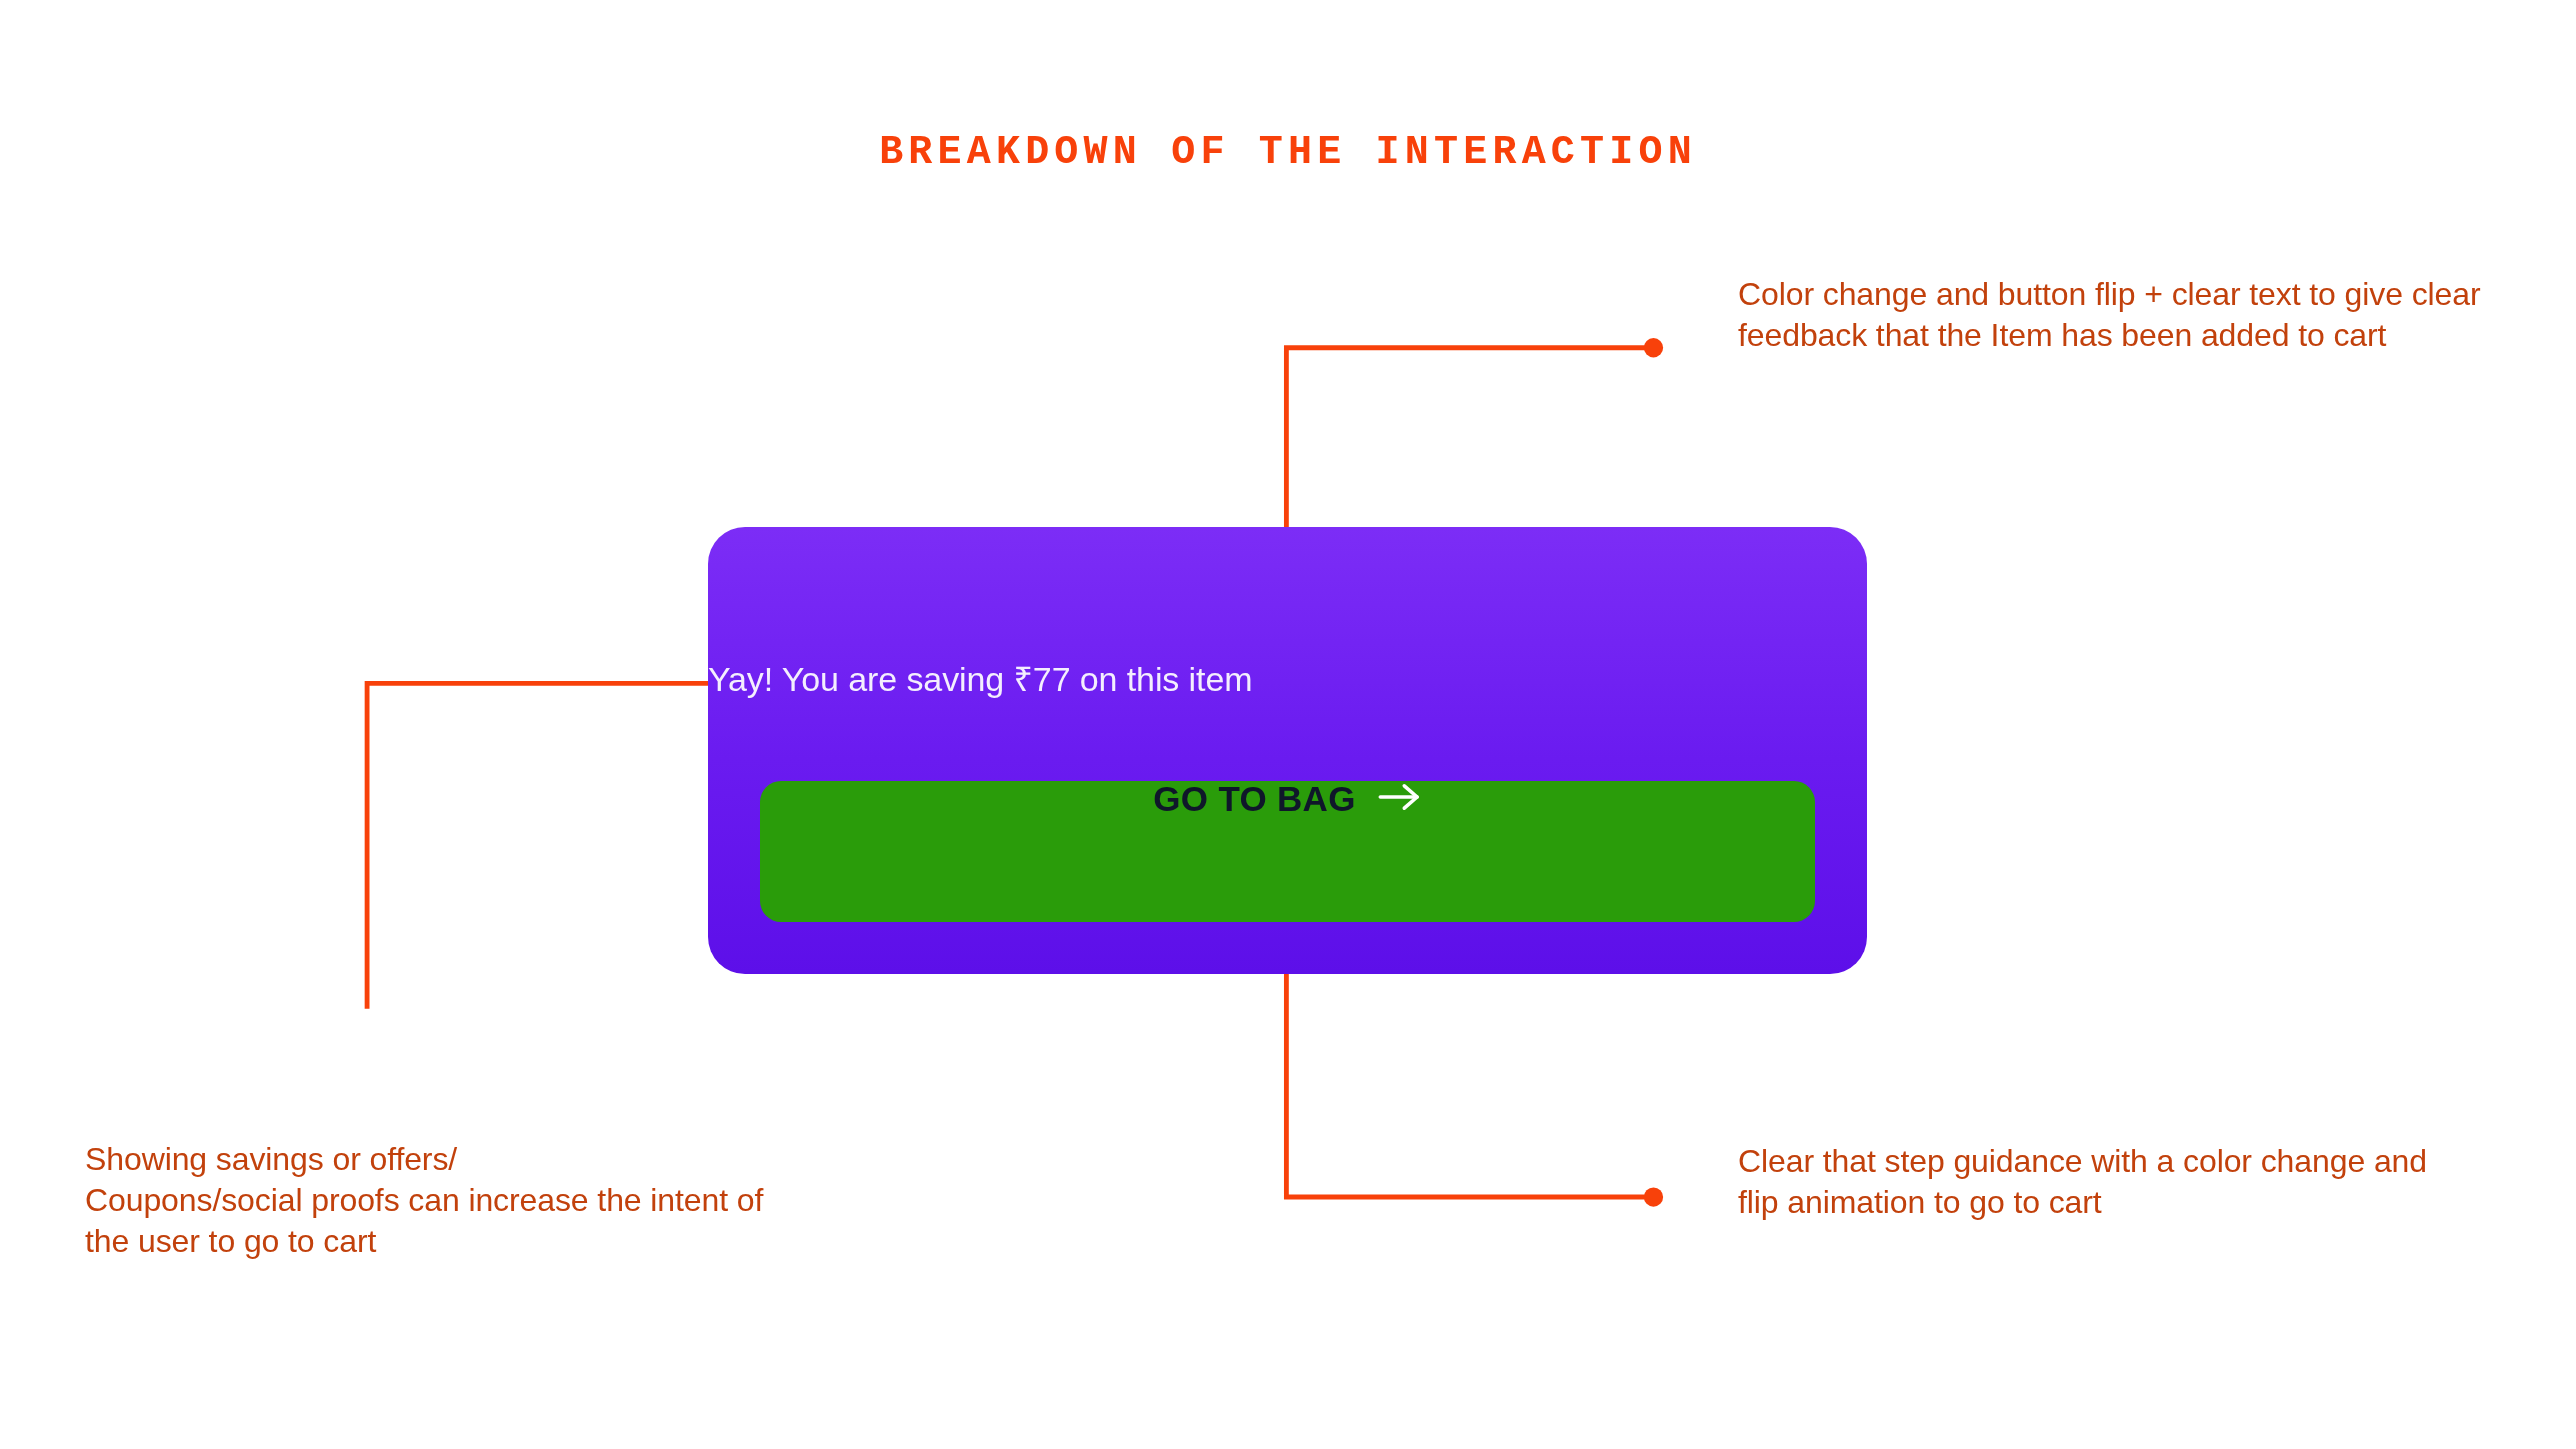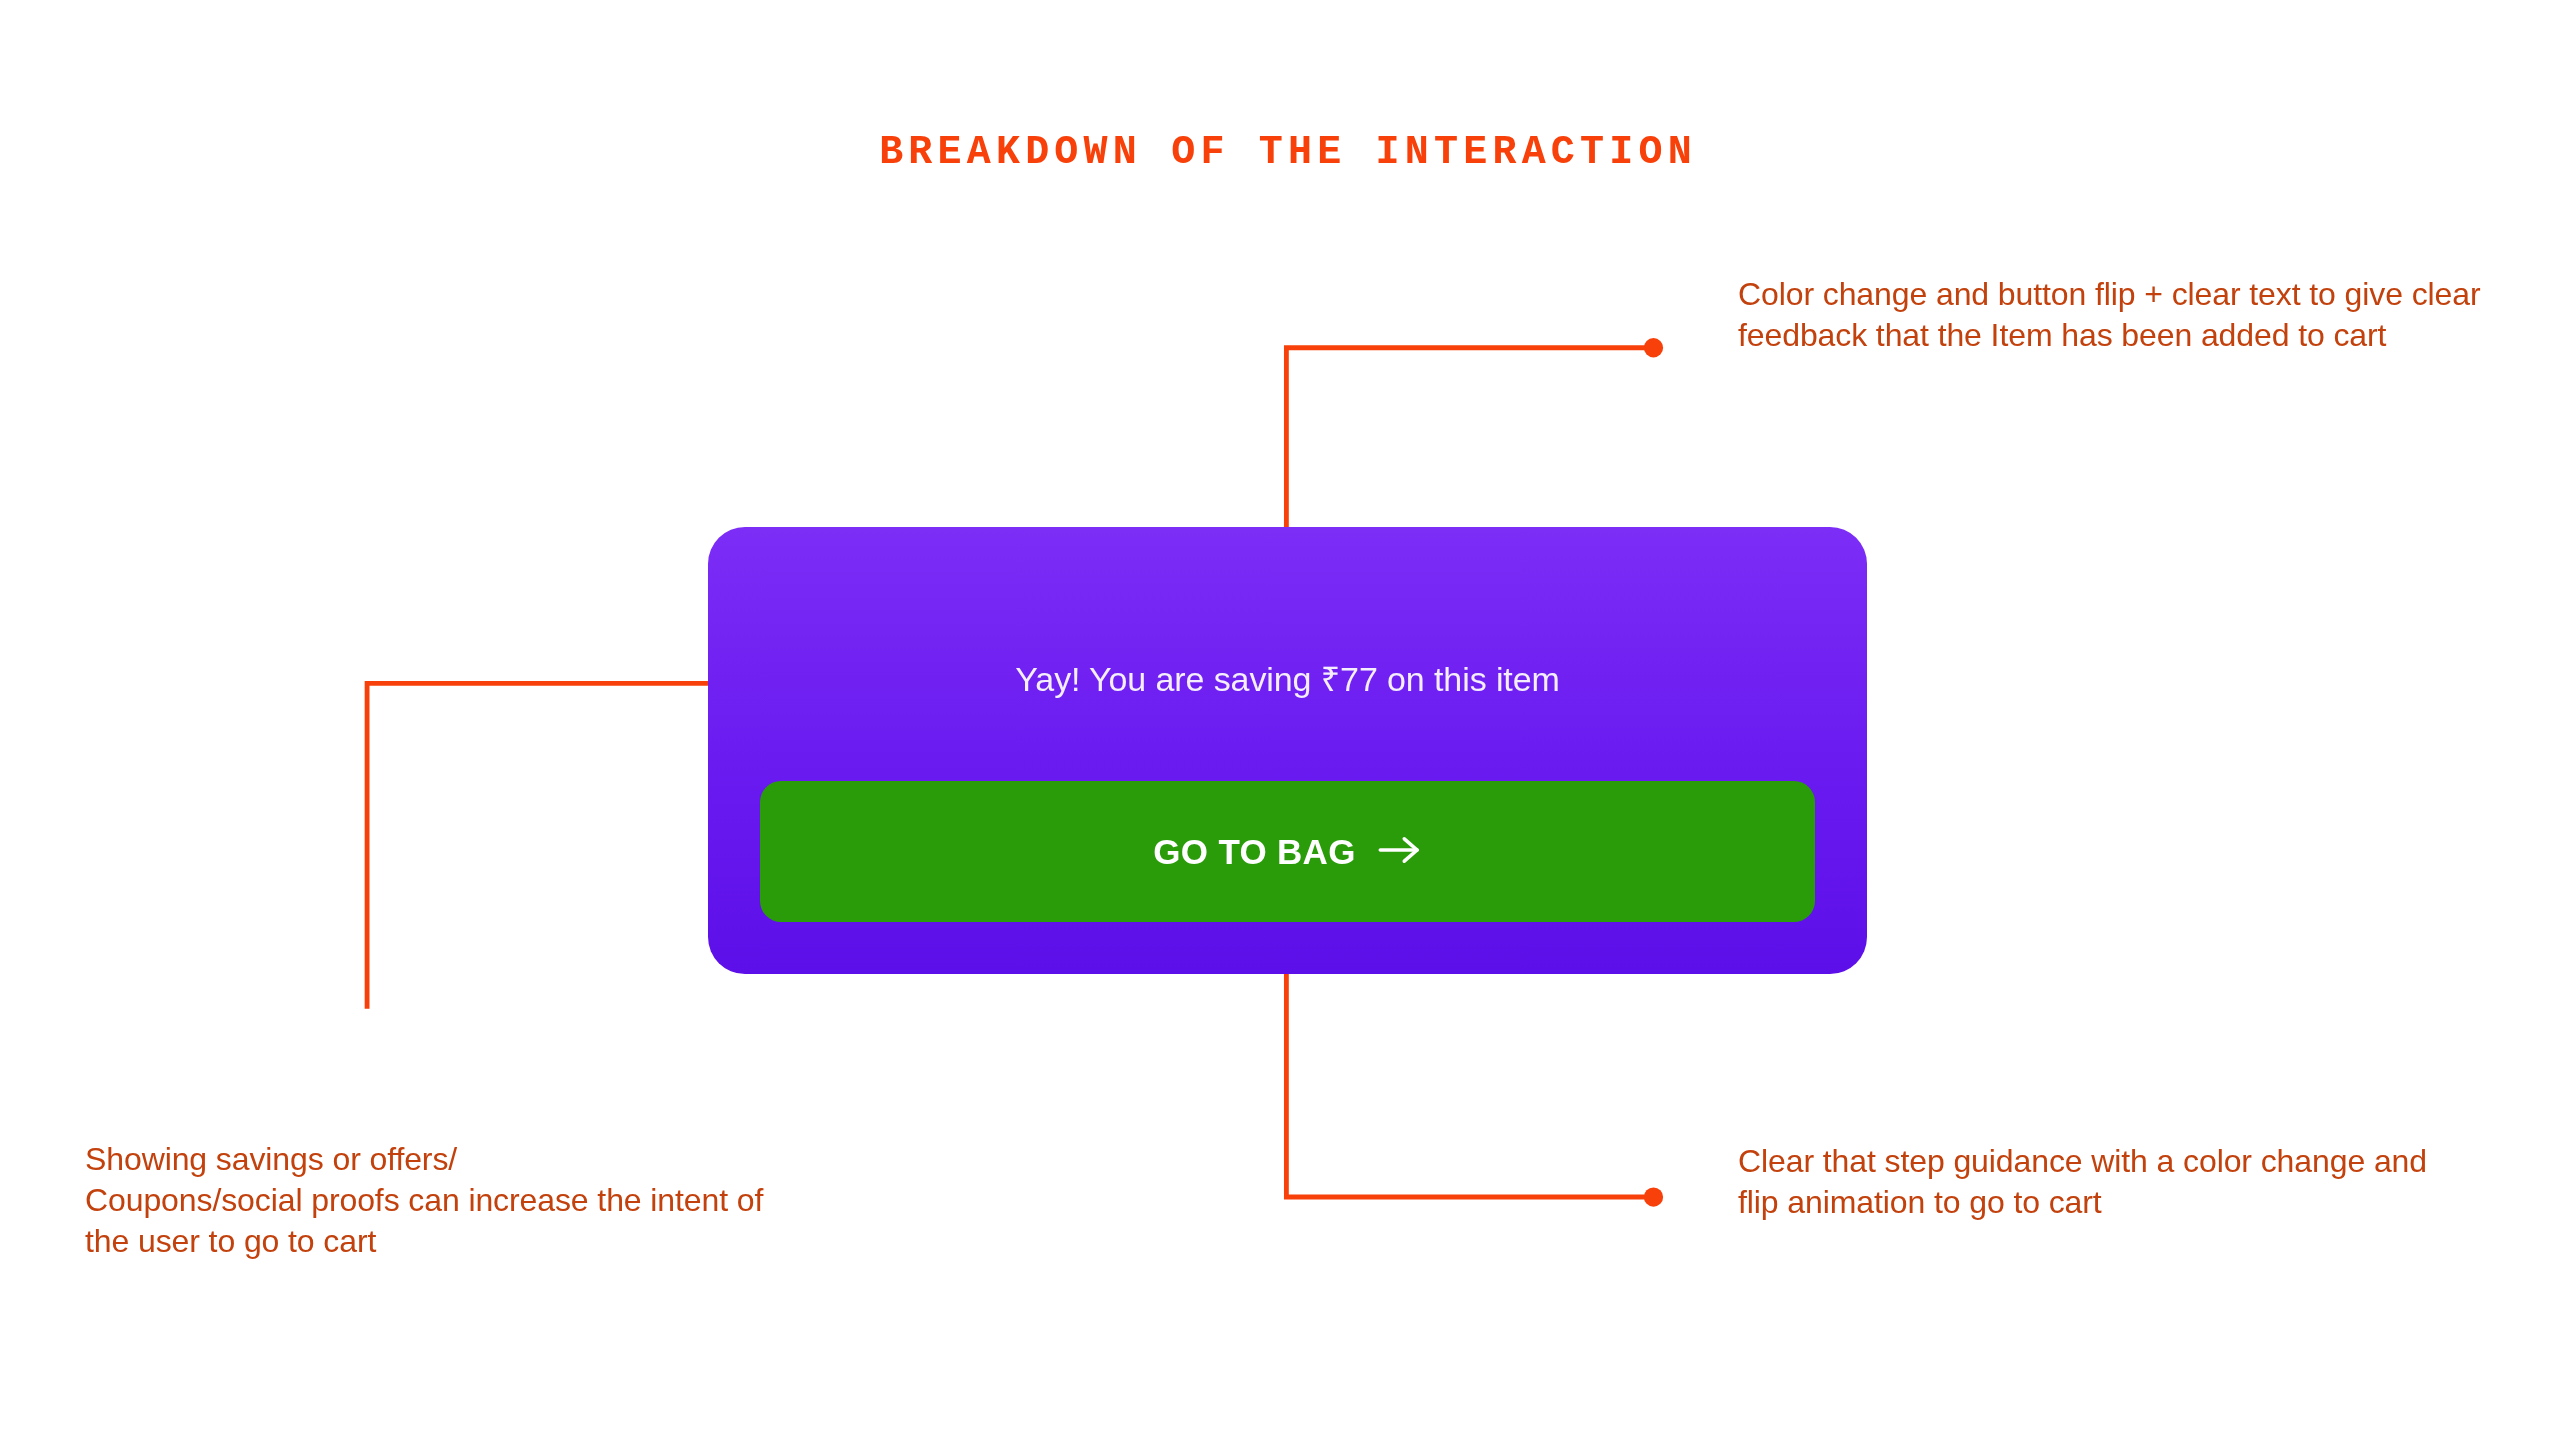--- a/index.html
+++ b/index.html
@@ -62,39 +62,38 @@
     font-size: 42px;
     font-weight: 700;
     letter-spacing: -0.2px;
     line-height: 1;
   }
   #card-subtitle {
     position: absolute;
     left: 0;
     top: 135px;
     width: 100%;
-    text-align: center;
+    text-align: left;
     color: #F4EEFE;
     font-size: 34px;
     font-weight: 400;
     letter-spacing: -0.1px;
     line-height: 1;
   }
   #cta-button {
     position: absolute;
     left: 52px;
     top: 254px;
     width: 1055px;
     height: 141px;
     border: none;
     border-radius: 21px;
     background: #2A9C0A;
-    color: #ffffff;
+    color: #0f172a;
     display: flex;
-    align-items: center;
     justify-content: center;
     gap: 21px;
     cursor: pointer;
     padding: 0;
     font-family: inherit;
   }
   #cta-label {
     font-size: 35px;
     font-weight: 600;
     letter-spacing: 0.3px;

